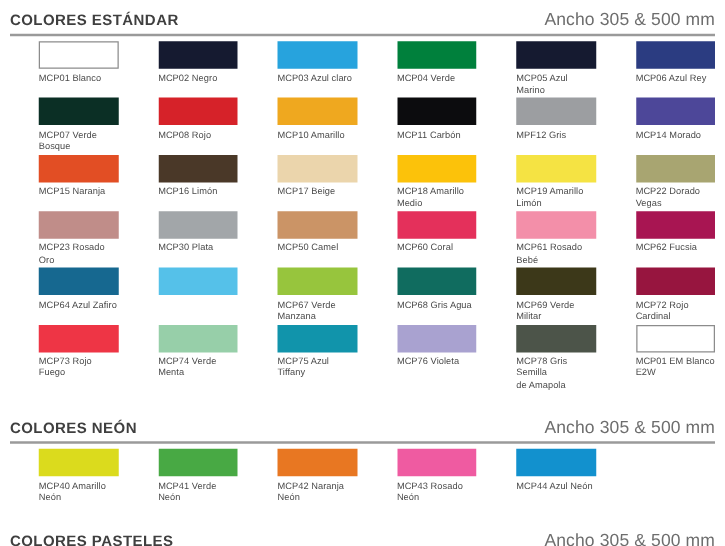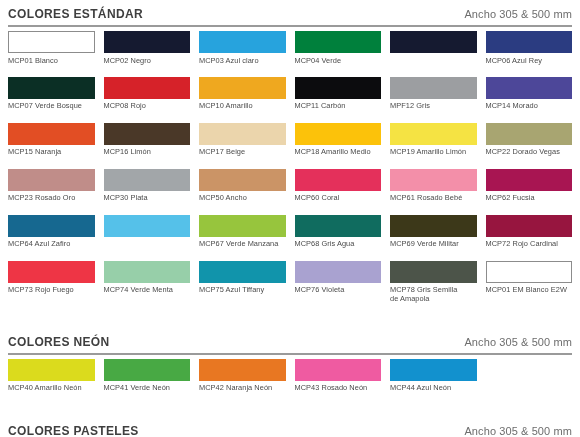--- a/index.html
+++ b/index.html
@@ -33,42 +33,43 @@
     padding: 7px 0 4px 0;
   }
   .section-title {
     font-size: 12px;
     font-weight: bold;
     letter-spacing: 0.35px;
     color: #3f3f3f;
     white-space: nowrap;
   }
   .section-width {
-    font-size: 11px;
+    font-size: 14px;
     color: #6d6d6d;
     white-space: nowrap;
     letter-spacing: 0.1px;
   }
   .rule {
     height: 2px;
     background: #9a9a9a;
     width: 100%;
     margin-bottom: 4px;
   }
 
   
   .grid {
     display: grid;
     grid-template-columns: repeat(6, 1fr);
     column-gap: 9px;
     row-gap: 0px;
   }
   .cell {
     display: block;
-    padding-bottom: 12px;
+    padding-bottom: 2px;
+    margin-left: 23px;
   }
   .chip {
     height: 22px;
     width: 100%;
     box-sizing: border-box;
   }
   .chip.bordered {
     border: 1px solid #8c8c8c;
   }
   .chip-label {
@@ -107,20 +108,21 @@
         <div class="cell">
           <div class="chip" style="background-color: rgb(39, 163, 221);"></div>
           <div class="chip-label">MCP03 Azul claro</div>
         </div>
         <div class="cell">
           <div class="chip" style="background-color: rgb(0, 128, 60);"></div>
           <div class="chip-label">MCP04 Verde</div>
         </div>
         <div class="cell">
           <div class="chip" style="background-color: rgb(21, 26, 48);"></div>
+          <div class="chip-label">MCP05 Azul Marino</div>
         </div>
         <div class="cell">
           <div class="chip" style="background-color: rgb(43, 60, 129);"></div>
           <div class="chip-label">MCP06 Azul Rey</div>
         </div>
         <div class="cell">
           <div class="chip" style="background-color: rgb(11, 47, 37);"></div>
           <div class="chip-label">MCP07 Verde Bosque</div>
         </div>
         <div class="cell">
@@ -170,21 +172,21 @@
         <div class="cell">
           <div class="chip" style="background-color: rgb(192, 141, 137);"></div>
           <div class="chip-label">MCP23 Rosado Oro</div>
         </div>
         <div class="cell">
           <div class="chip" style="background-color: rgb(162, 166, 169);"></div>
           <div class="chip-label">MCP30 Plata</div>
         </div>
         <div class="cell">
           <div class="chip" style="background-color: rgb(203, 148, 102);"></div>
-          <div class="chip-label">MCP50 Ancho</div>
+          <div class="chip-label">MCP50 Camel</div>
         </div>
         <div class="cell">
           <div class="chip" style="background-color: rgb(228, 48, 91);"></div>
           <div class="chip-label">MCP60 Coral</div>
         </div>
         <div class="cell">
           <div class="chip" style="background-color: rgb(243, 143, 169);"></div>
           <div class="chip-label">MCP61 Rosado Bebé</div>
         </div>
         <div class="cell">

